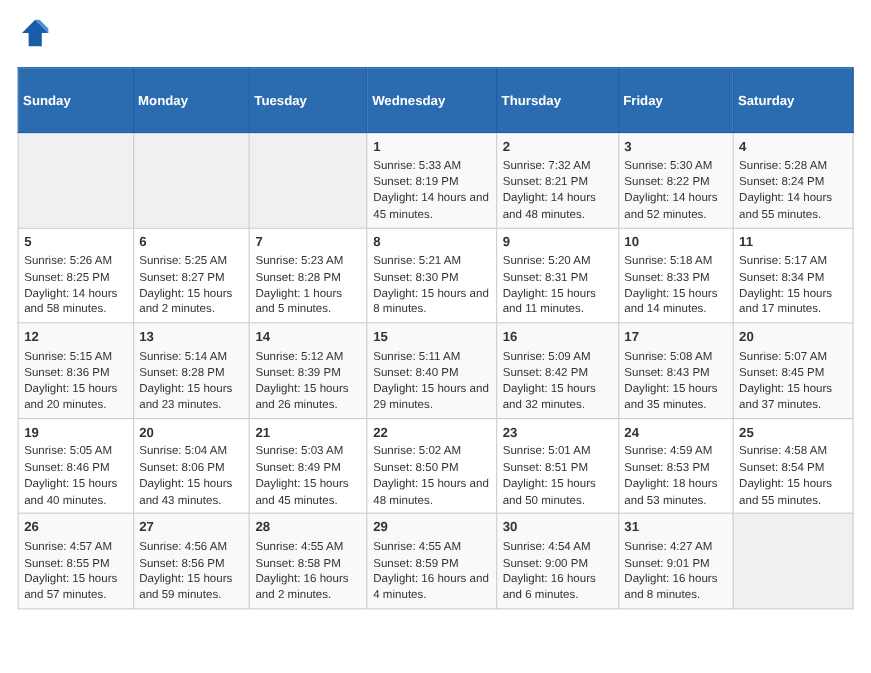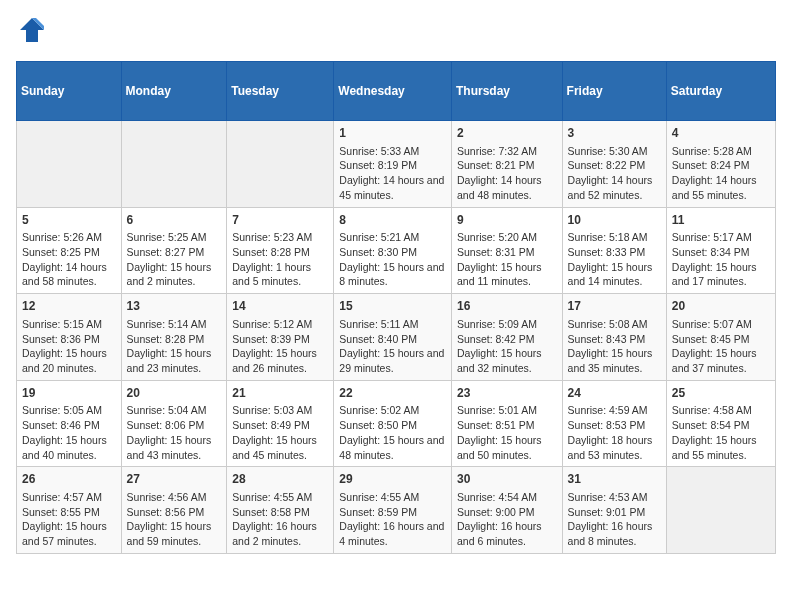--- a/index.html
+++ b/index.html
@@ -312,20 +312,20 @@
           <div class="day-info">Daylight: 16 hours and 4 minutes.</div>
         </td>
         <td>
           <span class="day-num">30</span>
           <div class="day-info">Sunrise: 4:54 AM</div>
           <div class="day-info">Sunset: 9:00 PM</div>
           <div class="day-info">Daylight: 16 hours and 6 minutes.</div>
         </td>
         <td>
           <span class="day-num">31</span>
-          <div class="day-info">Sunrise: 4:53 AM</div>
+          <div class="day-info">Sunrise: 4:27 AM</div>
           <div class="day-info">Sunset: 9:01 PM</div>
           <div class="day-info">Daylight: 16 hours and 8 minutes.</div>
         </td>
         <td class="empty"></td>
       </tr>
     </tbody>
 </table>
 
 </body></html>

